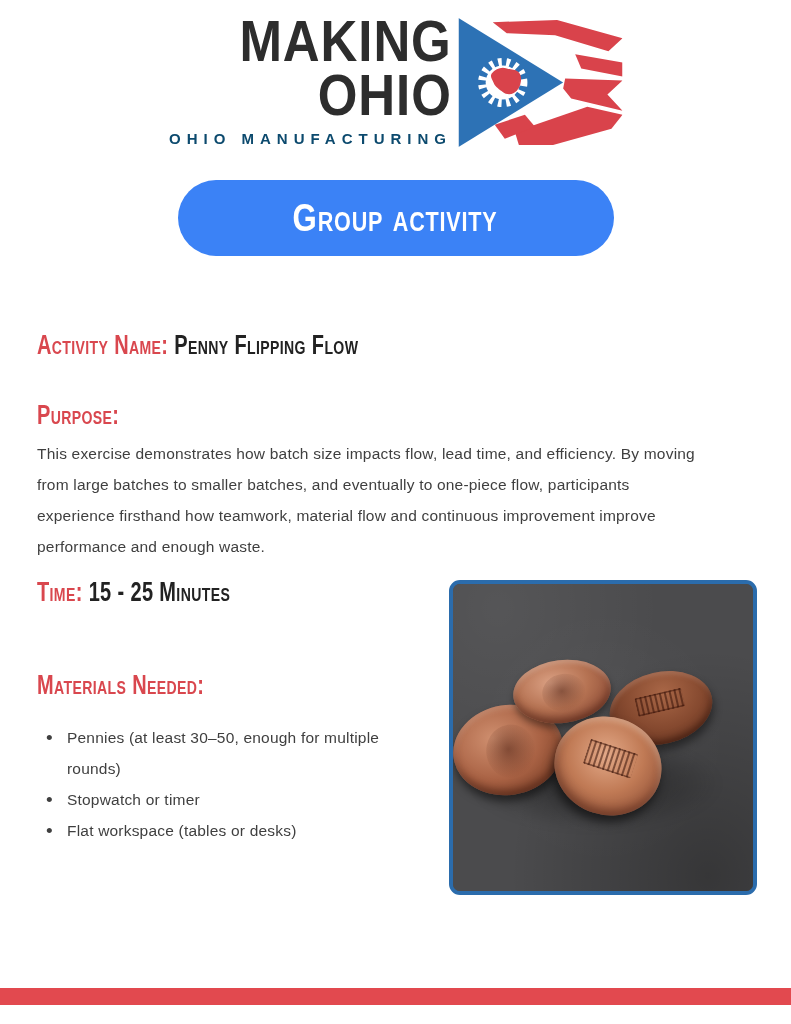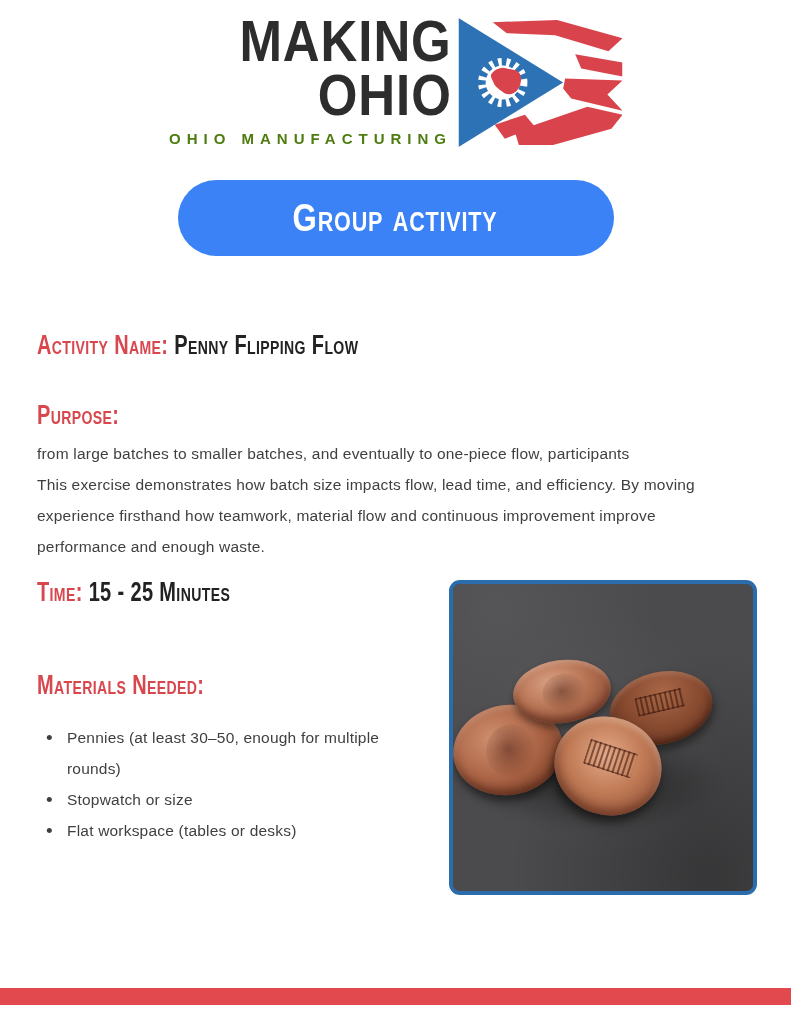--- a/index.html
+++ b/index.html
@@ -12,21 +12,21 @@
 
   
   .logo { position:absolute; top:14px; left:50%; transform:translateX(-50%);
           display:flex; align-items:flex-end; }
   .logo-text { display:flex; flex-direction:column; align-items:flex-end; }
   .logo-word {
     font-weight:bold; color:#2d2d2d; font-size:58px; line-height:0.93;
     letter-spacing:1px; transform:scaleX(0.88); transform-origin:100% 50%;
   }
   .logo-sub {
-    margin-top:8px; font-weight:bold; color:#4d7c0f; font-size:15px;
+    margin-top:8px; font-weight:bold; color:#0c4a6e; font-size:15px;
     letter-spacing:6px; white-space:nowrap;
   }
   .logo-flag { width:164px; height:129px; margin-left:6px; margin-top:2px; }
 
   
   .banner {
     position:absolute; top:180px; left:50%; transform:translateX(-50%);
     width:436px; height:76px; border-radius:38px; background:#3b82f6;
     display:flex; align-items:center; justify-content:center;
   }
@@ -144,32 +144,32 @@
   </div>
 
   <div class="banner">
     <div class="banner-label">Group activity</div>
   </div>
 
   <h2 class="h-line" style="top:330px;"><span class="red">Activity Name:</span><span class="dark">&nbsp;<span>Penny Flipping Flow</span></span></h2>
 
   <h2 class="h-line red" style="top:400px;">Purpose:</h2>
   <div class="para">
+    <div class="para-line">This exercise demonstrates how batch size impacts flow, lead time, and efficiency. By moving</div>
     <div class="para-line">from large batches to smaller batches, and eventually to one-piece flow, participants</div>
-    <div class="para-line">This exercise demonstrates how batch size impacts flow, lead time, and efficiency. By moving</div>
     <div class="para-line">experience firsthand how teamwork, material flow and continuous improvement improve</div>
     <div class="para-line">performance and enough waste.</div>
   </div>
 
   <h2 class="h-line" style="top:577px;"><span class="red">Time:</span><span class="dark">&nbsp;<span>15 - 25 Minutes</span></span></h2>
 
   <h2 class="h-line red" style="top:670px;">Materials Needed:</h2>
   <ul class="bullets">
     <li>Pennies (at least 30–50, enough for multiple rounds)</li>
-    <li>Stopwatch or size</li>
+    <li>Stopwatch or timer</li>
     <li>Flat workspace (tables or desks)</li>
   </ul>
 
   <div class="photo" role="img" aria-label="Four copper pennies on a dark slate surface">
     <div class="slate"></div>
     <div class="coin-shadow"></div>
     <div class="coin coin-left">
         <div class="profile"></div>
       </div>
     <div class="coin coin-top">

